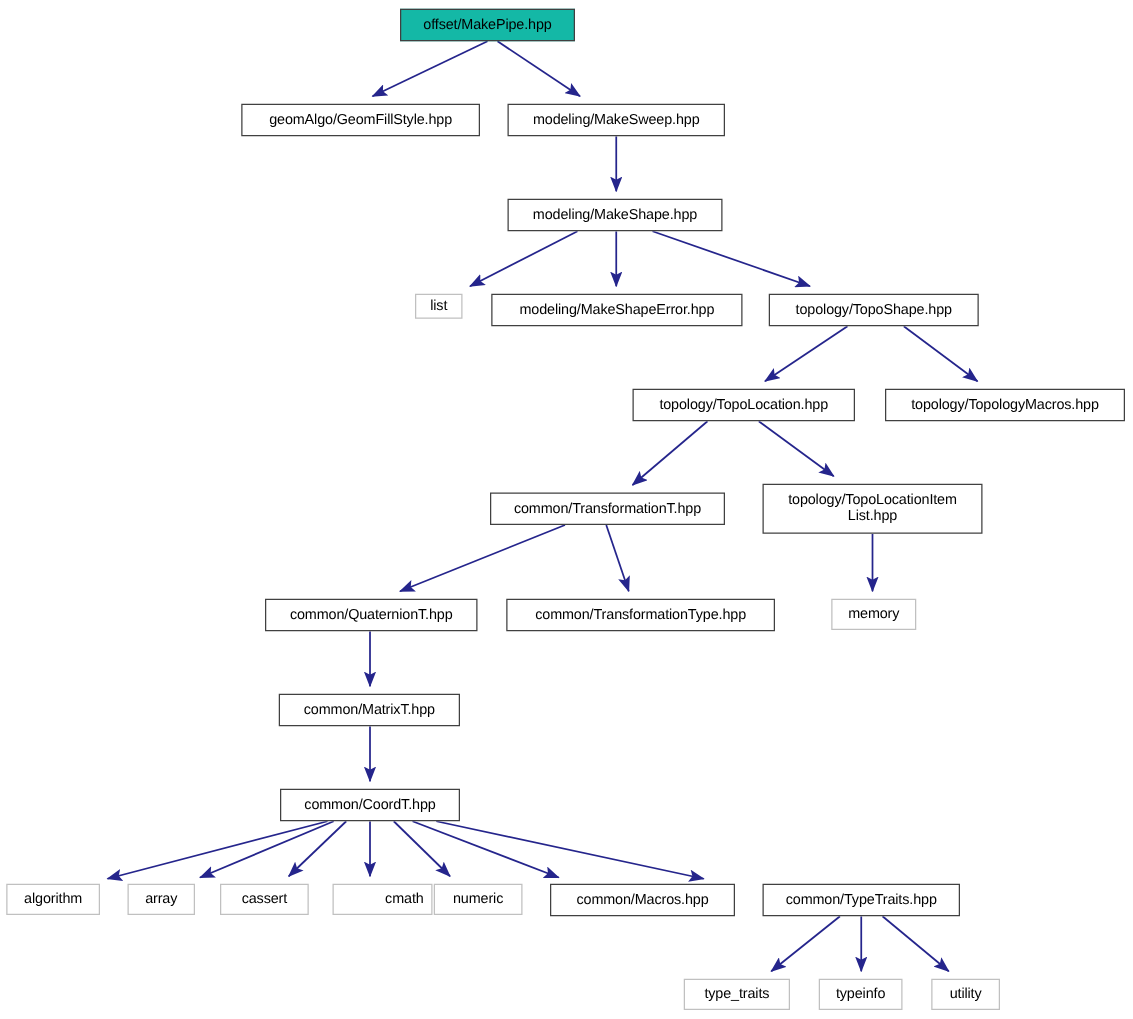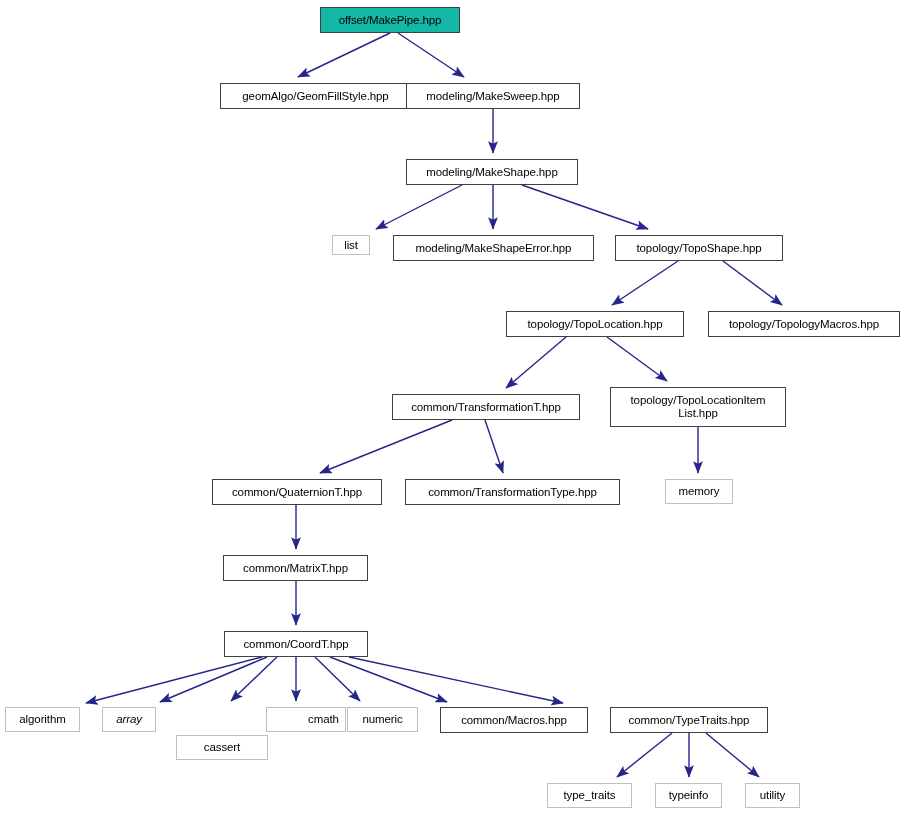--- a/index.html
+++ b/index.html
@@ -92,39 +92,39 @@
         <polyline points="315,657 360,701" fill="none" stroke="#25258c" stroke-width="1.4" marker-end="url(#arrowhead)"></polyline>
         <polyline points="330,657 447,702" fill="none" stroke="#25258c" stroke-width="1.4" marker-end="url(#arrowhead)"></polyline>
         <polyline points="349,657 563,703" fill="none" stroke="#25258c" stroke-width="1.4" marker-end="url(#arrowhead)"></polyline>
         <polyline points="672,733 617,777" fill="none" stroke="#25258c" stroke-width="1.4" marker-end="url(#arrowhead)"></polyline>
         <polyline points="689,733 689,777" fill="none" stroke="#25258c" stroke-width="1.4" marker-end="url(#arrowhead)"></polyline>
         <polyline points="706,733 759,777" fill="none" stroke="#25258c" stroke-width="1.4" marker-end="url(#arrowhead)"></polyline>
       </g>
   </svg>
   <div id="node-layer">
       <div class="node-box kind-root" title="offset/MakePipe.hpp" style="left: 320px; top: 7px; width: 140px; height: 26px;">offset/MakePipe.hpp</div>
-      <div class="node-box kind-project" title="geomAlgo/GeomFillStyle.hpp" style="left: 193px; top: 83px; width: 191px; height: 26px; margin-left: 27px;">geomAlgo/GeomFillStyle.hpp</div>
+      <div class="node-box kind-project" title="geomAlgo/GeomFillStyle.hpp" style="left: 193px; top: 83px; width: 191px; height: 26px;">geomAlgo/GeomFillStyle.hpp</div>
       <div class="node-box kind-project" title="modeling/MakeSweep.hpp" style="left: 406px; top: 83px; width: 174px; height: 26px;">modeling/MakeSweep.hpp</div>
       <div class="node-box kind-project" title="modeling/MakeShape.hpp" style="left: 406px; top: 159px; width: 172px; height: 26px;">modeling/MakeShape.hpp</div>
       <div class="node-box kind-system" title="list" style="left: 332px; top: 235px; width: 38px; height: 20px;">list</div>
       <div class="node-box kind-project" title="modeling/MakeShapeError.hpp" style="left: 393px; top: 235px; width: 201px; height: 26px;">modeling/MakeShapeError.hpp</div>
       <div class="node-box kind-project" title="topology/TopoShape.hpp" style="left: 615px; top: 235px; width: 168px; height: 26px;">topology/TopoShape.hpp</div>
       <div class="node-box kind-project" title="topology/TopoLocation.hpp" style="left: 506px; top: 311px; width: 178px; height: 26px;">topology/TopoLocation.hpp</div>
       <div class="node-box kind-project" title="topology/TopologyMacros.hpp" style="left: 708px; top: 311px; width: 192px; height: 26px;">topology/TopologyMacros.hpp</div>
       <div class="node-box kind-project" title="common/TransformationT.hpp" style="left: 392px; top: 394px; width: 188px; height: 26px;">common/TransformationT.hpp</div>
       <div class="node-box kind-project" title="topology/TopoLocationItemList.hpp" style="left: 610px; top: 387px; width: 176px; height: 40px;">topology/TopoLocationItem
 List.hpp</div>
       <div class="node-box kind-project" title="common/QuaternionT.hpp" style="left: 212px; top: 479px; width: 170px; height: 26px;">common/QuaternionT.hpp</div>
       <div class="node-box kind-project" title="common/TransformationType.hpp" style="left: 405px; top: 479px; width: 215px; height: 26px;">common/TransformationType.hpp</div>
       <div class="node-box kind-system" title="memory" style="left: 665px; top: 479px; width: 68px; height: 25px;">memory</div>
       <div class="node-box kind-project" title="common/MatrixT.hpp" style="left: 223px; top: 555px; width: 145px; height: 26px;">common/MatrixT.hpp</div>
       <div class="node-box kind-project" title="common/CoordT.hpp" style="left: 224px; top: 631px; width: 144px; height: 26px;">common/CoordT.hpp</div>
       <div class="node-box kind-system" title="algorithm" style="left: 5px; top: 707px; width: 75px; height: 25px;">algorithm</div>
-      <div class="node-box kind-system" title="array" style="left: 102px; top: 707px; width: 54px; height: 25px; font-style: italic;">array</div>
-      <div class="node-box kind-system" title="cassert" style="left: 176px; top: 707px; width: 92px; height: 25px; margin-top: 28px;">cassert</div>
+      <div class="node-box kind-system" title="array" style="left: 102px; top: 707px; width: 54px; height: 25px;">array</div>
+      <div class="node-box kind-system" title="cassert" style="left: 176px; top: 707px; width: 71px; height: 25px;">cassert</div>
       <div class="node-box kind-system" title="cmath" style="left: 266px; top: 707px; width: 80px; height: 25px; padding-left: 35px;">cmath</div>
       <div class="node-box kind-system" title="numeric" style="left: 347px; top: 707px; width: 71px; height: 25px;">numeric</div>
       <div class="node-box kind-project" title="common/Macros.hpp" style="left: 440px; top: 707px; width: 148px; height: 26px;">common/Macros.hpp</div>
       <div class="node-box kind-project" title="common/TypeTraits.hpp" style="left: 610px; top: 707px; width: 158px; height: 26px;">common/TypeTraits.hpp</div>
       <div class="node-box kind-system" title="type_traits" style="left: 547px; top: 783px; width: 85px; height: 25px;">type_traits</div>
       <div class="node-box kind-system" title="typeinfo" style="left: 655px; top: 783px; width: 67px; height: 25px;">typeinfo</div>
       <div class="node-box kind-system" title="utility" style="left: 745px; top: 783px; width: 55px; height: 25px;">utility</div>
     </div>
 </div>
 

